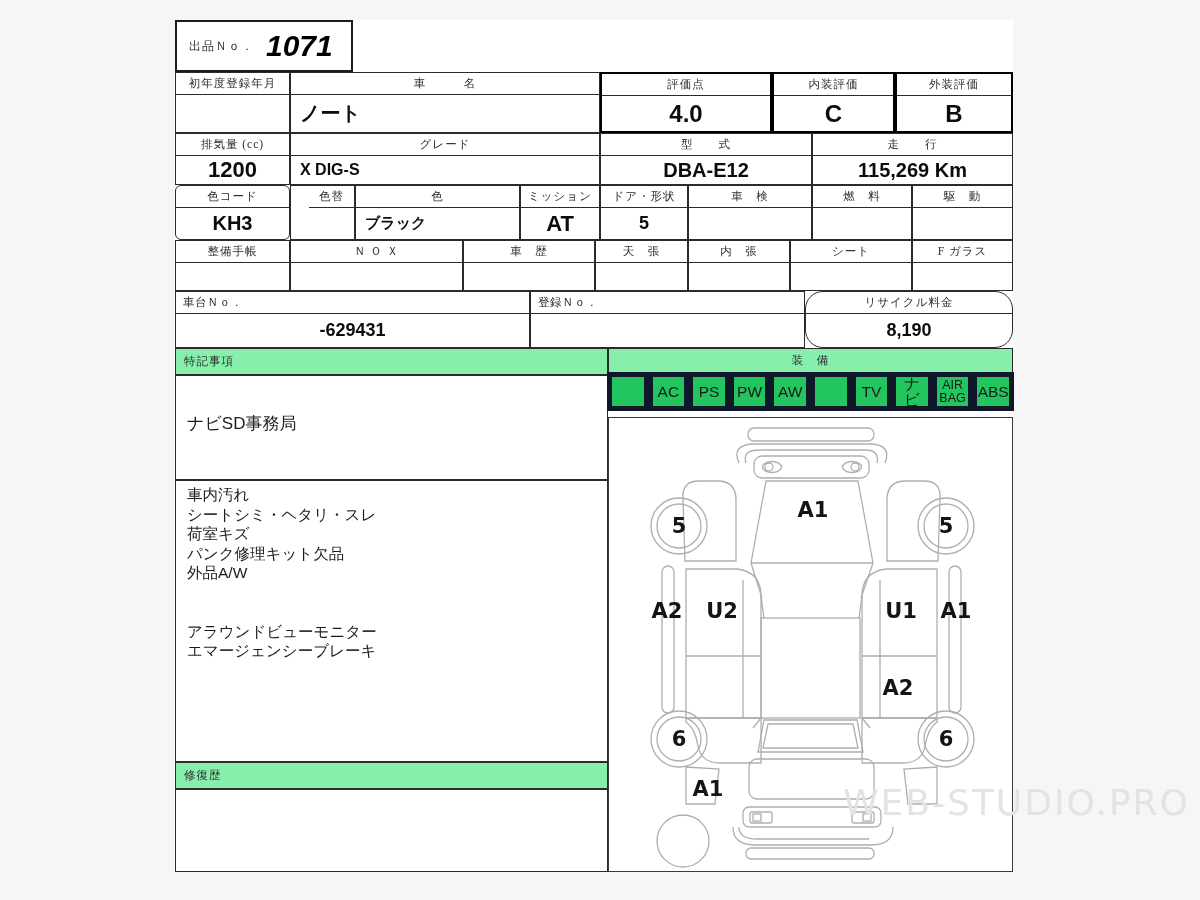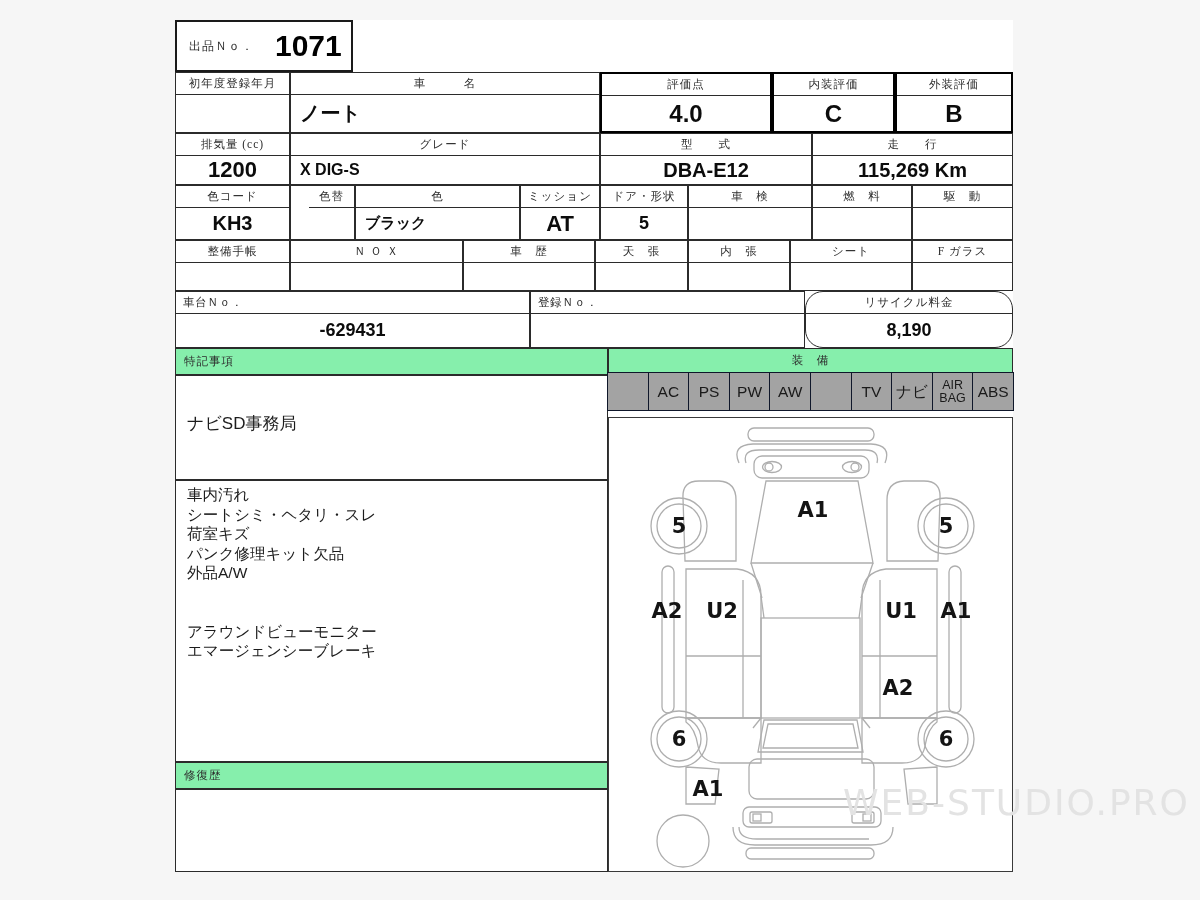--- a/index.html
+++ b/index.html
@@ -19,28 +19,28 @@
   .val.left{justify-content:flex-start;padding-left:9px;} .v24{font-size:24px;} .v22{font-size:22px;} .v20{font-size:20px;}
   .v18{font-size:18px;} .v16{font-size:16px;} .v15{font-size:15px;}
   .hdr{position:absolute;background:#86efac;border:1px solid #2b2b2b;box-sizing:border-box;
        display:flex;align-items:center;font-family:"Liberation Serif","DejaVu Serif",serif;
        font-size:11.5px;color:#2d2d2d;padding-left:8px;letter-spacing:1px;}
   .hdr.center{justify-content:center;padding-left:0;}
   .notes-text{padding:4px 0 0 11px;font-size:15.5px;color:#1c1c1c;}
   .note-line{min-height:19.5px;line-height:19.5px;white-space:nowrap;}
   .office{padding:36px 0 0 11px;font-size:17px;color:#1c1c1c;}
   .equip-row{position:absolute;display:flex;box-sizing:border-box;}
-  .equip-cell{flex:1 1 0;border:1px solid #0f172a;margin-left:-1px;background:#a3a3a3;
+  .equip-cell{flex:1 1 0;border:5px solid #0f172a;margin-left:-1px;background:#22c55e;
       display:flex;align-items:center;justify-content:center;font-size:15.5px;color:#1a1a1a;
       white-space:pre-line;text-align:center;line-height:1.02;box-sizing:border-box;}
   .equip-cell.small{font-size:12.5px;}
   .auction{display:flex;flex-direction:row;align-items:center;border:2px solid #1a1a1a;}
   .auction .a-lbl{font-family:"Liberation Serif","DejaVu Serif",serif;font-size:12px;color:#2d2d2d;
       margin-left:12px;letter-spacing:1px;}
-  .auction .a-val{font-weight:bold;font-size:30px;margin-left:21px;color:#000;}
+  .auction .a-val{font-weight:bold;font-size:30px;margin-left:12px;color:#000;font-style:italic;}
   .diagram{border:1px solid #3a3a3a;}
   .watermark{position:absolute;left:843px;top:782px;font-size:36px;color:#e3e3e3;
       letter-spacing:2px;font-weight:400;z-index:6;pointer-events:none;
       font-family:"DejaVu Sans",sans-serif;}
   svg text.mark{font-family:"DejaVu Sans",sans-serif;font-weight:bold;font-size:21px;fill:#141414;
       text-anchor:middle;}
   svg .ln{fill:none;stroke:#aeaeae;stroke-width:1.3;}
 </style>
 </head>
 <body>
@@ -84,21 +84,21 @@
   </div>
   <div class="cell" style="left:600px;top:133px;width:212px;height:52px;">
     <div class="lbl">型　　式</div>
     <div class="val v20">DBA-E12</div>
   </div>
   <div class="cell" style="left:812px;top:133px;width:201px;height:52px;">
     <div class="lbl">走　　行</div>
     <div class="val v20">115,269 Km</div>
   </div>
 
-  <div class="cell" style="left:175px;top:185px;width:115px;height:55px;">
+  <div class="cell" style="left:175px;top:185px;width:115px;height:55px;border-radius:6px;">
     <div class="lbl">色コード</div>
     <div class="val v20">KH3</div>
   </div>
   <div class="cell" style="left:290px;top:185px;width:65px;height:55px;padding-left:18px;">
     <div class="lbl">色替</div>
     <div class="val v16"></div>
   </div>
   <div class="cell" style="left:355px;top:185px;width:165px;height:55px;">
     <div class="lbl">色</div>
     <div class="val v15 left">ブラック</div>

